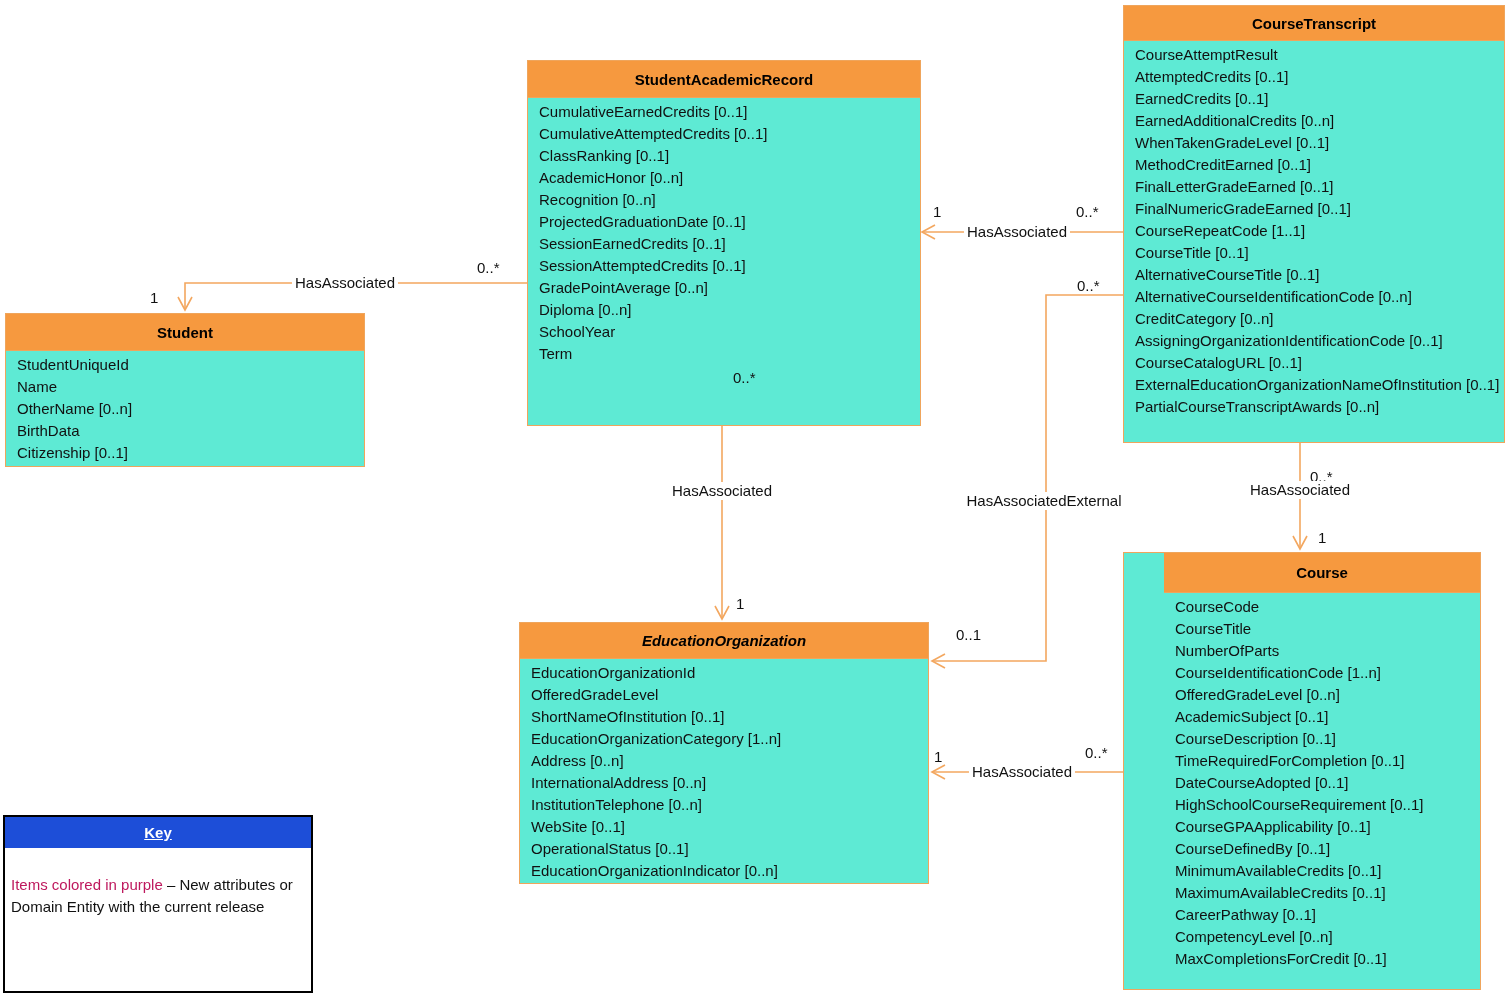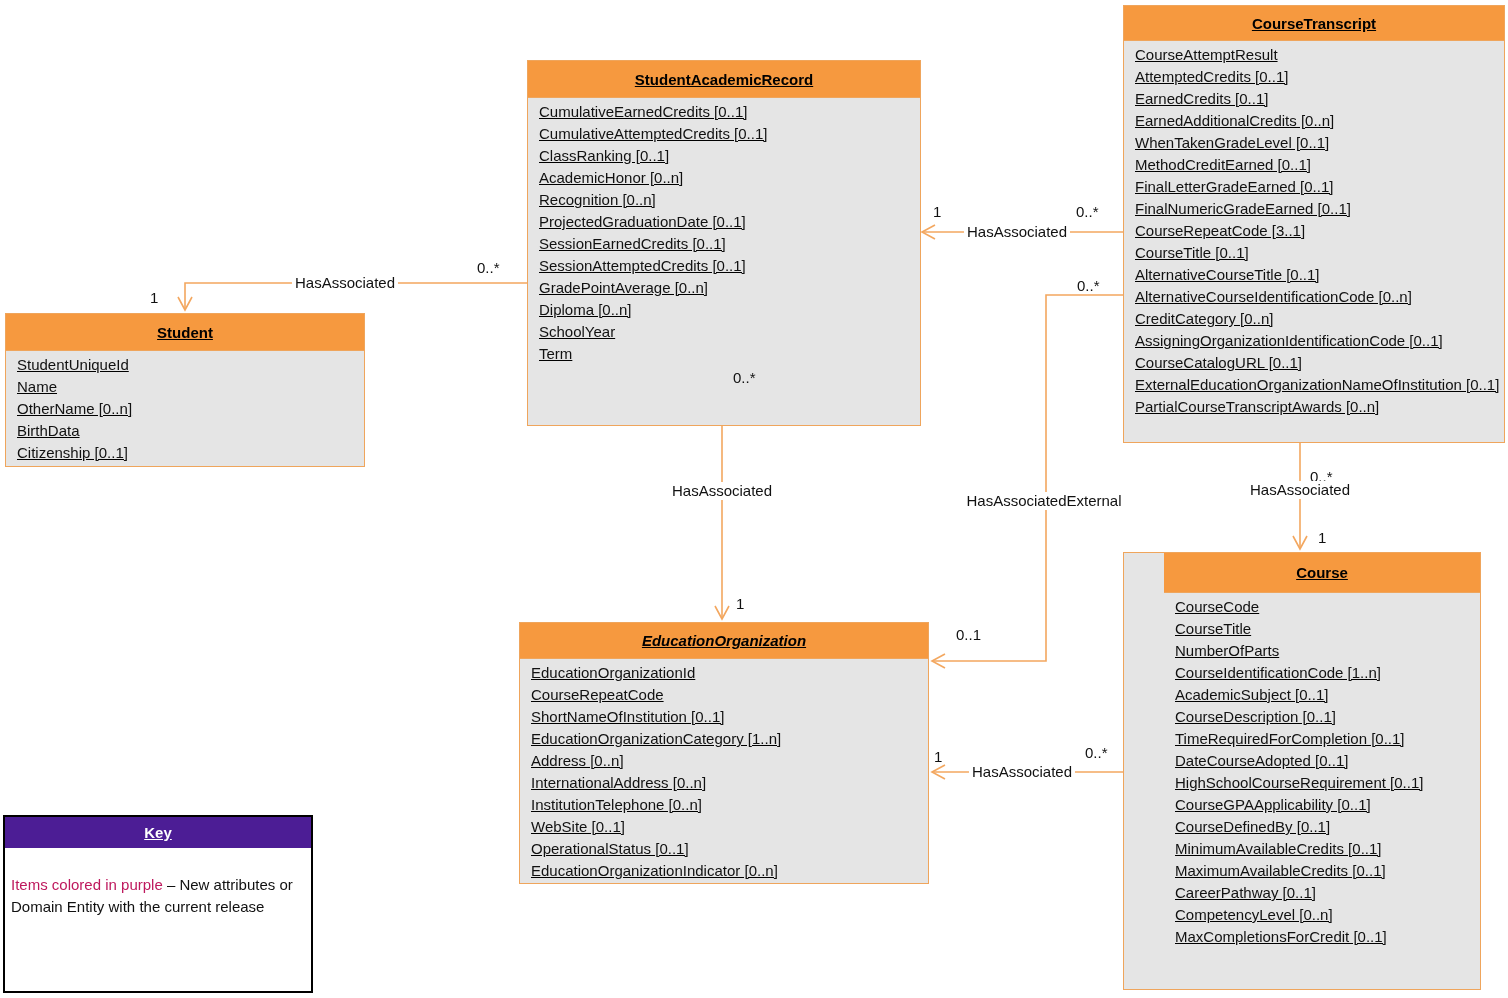--- a/index.html
+++ b/index.html
@@ -1,19 +1,19 @@
 <!DOCTYPE html>
 <html><head>
 <meta charset="utf-8">
 <style>
   html,body{margin:0;padding:0;background:#ffffff;}
   body{position:relative;width:1508px;height:998px;font-family:"Liberation Sans",sans-serif;overflow:hidden;}
 
   
-  .entity{position:absolute;box-sizing:border-box;border:1.5px solid #EFA55C;background:#e5e5e5;z-index:2;text-decoration:underline;}
+  .entity{position:absolute;box-sizing:border-box;border:1.5px solid #EFA55C;background:#5eead4;z-index:2;}
   .entity-header{box-sizing:border-box;background:#F6993F;border-bottom:1.5px solid #EFA55C;
                  color:#000;font-weight:bold;font-size:15px;
                  display:flex;align-items:center;justify-content:center;}
   .entity-body{padding:3px 0 0 0;}
   .attr-row{font-size:15px;line-height:22px;color:#111;padding-left:11px;white-space:nowrap;}
 
   #e-course-transcript{left:1123px;top:5px;width:382px;height:438px;}
   #e-course-transcript .entity-header{height:35px;}
 
   #e-student-academic-record{left:527px;top:60px;width:394px;height:366px;}
@@ -24,21 +24,21 @@
 
   #e-education-organization{left:519px;top:622px;width:410px;height:262px;}
   #e-education-organization .entity-header{height:36px;font-style:italic;}
 
   #e-course{left:1123px;top:552px;width:358px;height:438px;padding-left:40px;}
   #e-course .entity-header{height:40px;}
 
   
   #key-box{position:absolute;left:3px;top:815px;width:310px;height:178px;box-sizing:border-box;
            border:2px solid #000;background:#fff;z-index:2;}
-  #key-box .key-header{box-sizing:border-box;height:31px;background:#4c1d95;color:#fff;font-weight:bold;font-size:15px;
+  #key-box .key-header{box-sizing:border-box;height:31px;background:#1d4ed8;color:#fff;font-weight:bold;font-size:15px;
            display:flex;align-items:center;justify-content:center;text-decoration:underline;}
   #key-box .key-body{padding:26px 8px 0 6px;font-size:15px;line-height:22px;color:#111;}
   #key-box .purple{color:#be185d;}
 
   
   #connector-layer{position:absolute;left:0;top:0;width:1508px;height:998px;z-index:1;pointer-events:none;}
   #connector-layer path{stroke:#F3A75F;stroke-width:1.6;fill:none;}
 
   .rel-label{position:absolute;z-index:3;font-size:15px;line-height:18px;color:#111;background:#fff;
              padding:0 3px;transform:translate(-50%,-50%);white-space:nowrap;}
@@ -96,21 +96,21 @@
   <div class="entity-header">CourseTranscript</div>
   <div class="entity-body">
       <div class="attr-row">CourseAttemptResult</div>
       <div class="attr-row">AttemptedCredits [0..1]</div>
       <div class="attr-row">EarnedCredits [0..1]</div>
       <div class="attr-row">EarnedAdditionalCredits [0..n]</div>
       <div class="attr-row">WhenTakenGradeLevel [0..1]</div>
       <div class="attr-row">MethodCreditEarned [0..1]</div>
       <div class="attr-row">FinalLetterGradeEarned [0..1]</div>
       <div class="attr-row">FinalNumericGradeEarned [0..1]</div>
-      <div class="attr-row">CourseRepeatCode [3..1]</div>
+      <div class="attr-row">CourseRepeatCode [1..1]</div>
       <div class="attr-row">CourseTitle [0..1]</div>
       <div class="attr-row">AlternativeCourseTitle [0..1]</div>
       <div class="attr-row">AlternativeCourseIdentificationCode [0..n]</div>
       <div class="attr-row">CreditCategory [0..n]</div>
       <div class="attr-row">AssigningOrganizationIdentificationCode [0..1]</div>
       <div class="attr-row">CourseCatalogURL [0..1]</div>
       <div class="attr-row">ExternalEducationOrganizationNameOfInstitution [0..1]</div>
       <div class="attr-row">PartialCourseTranscriptAwards [0..n]</div>
     </div>
 </div>
@@ -141,39 +141,40 @@
       <div class="attr-row">OtherName [0..n]</div>
       <div class="attr-row">BirthData</div>
       <div class="attr-row">Citizenship [0..1]</div>
     </div>
 </div>
 
 <div class="entity" id="e-education-organization">
   <div class="entity-header">EducationOrganization</div>
   <div class="entity-body">
       <div class="attr-row">EducationOrganizationId</div>
-      <div class="attr-row">CourseRepeatCode</div>
+      <div class="attr-row">OfferedGradeLevel</div>
       <div class="attr-row">ShortNameOfInstitution [0..1]</div>
       <div class="attr-row">EducationOrganizationCategory [1..n]</div>
       <div class="attr-row">Address [0..n]</div>
       <div class="attr-row">InternationalAddress [0..n]</div>
       <div class="attr-row">InstitutionTelephone [0..n]</div>
       <div class="attr-row">WebSite [0..1]</div>
       <div class="attr-row">OperationalStatus [0..1]</div>
       <div class="attr-row">EducationOrganizationIndicator [0..n]</div>
     </div>
 </div>
 
 <div class="entity" id="e-course">
   <div class="entity-header">Course</div>
   <div class="entity-body">
       <div class="attr-row">CourseCode</div>
       <div class="attr-row">CourseTitle</div>
       <div class="attr-row">NumberOfParts</div>
       <div class="attr-row">CourseIdentificationCode [1..n]</div>
+      <div class="attr-row">OfferedGradeLevel [0..n]</div>
       <div class="attr-row">AcademicSubject [0..1]</div>
       <div class="attr-row">CourseDescription [0..1]</div>
       <div class="attr-row">TimeRequiredForCompletion [0..1]</div>
       <div class="attr-row">DateCourseAdopted [0..1]</div>
       <div class="attr-row">HighSchoolCourseRequirement [0..1]</div>
       <div class="attr-row">CourseGPAApplicability [0..1]</div>
       <div class="attr-row">CourseDefinedBy [0..1]</div>
       <div class="attr-row">MinimumAvailableCredits [0..1]</div>
       <div class="attr-row">MaximumAvailableCredits [0..1]</div>
       <div class="attr-row">CareerPathway [0..1]</div>

